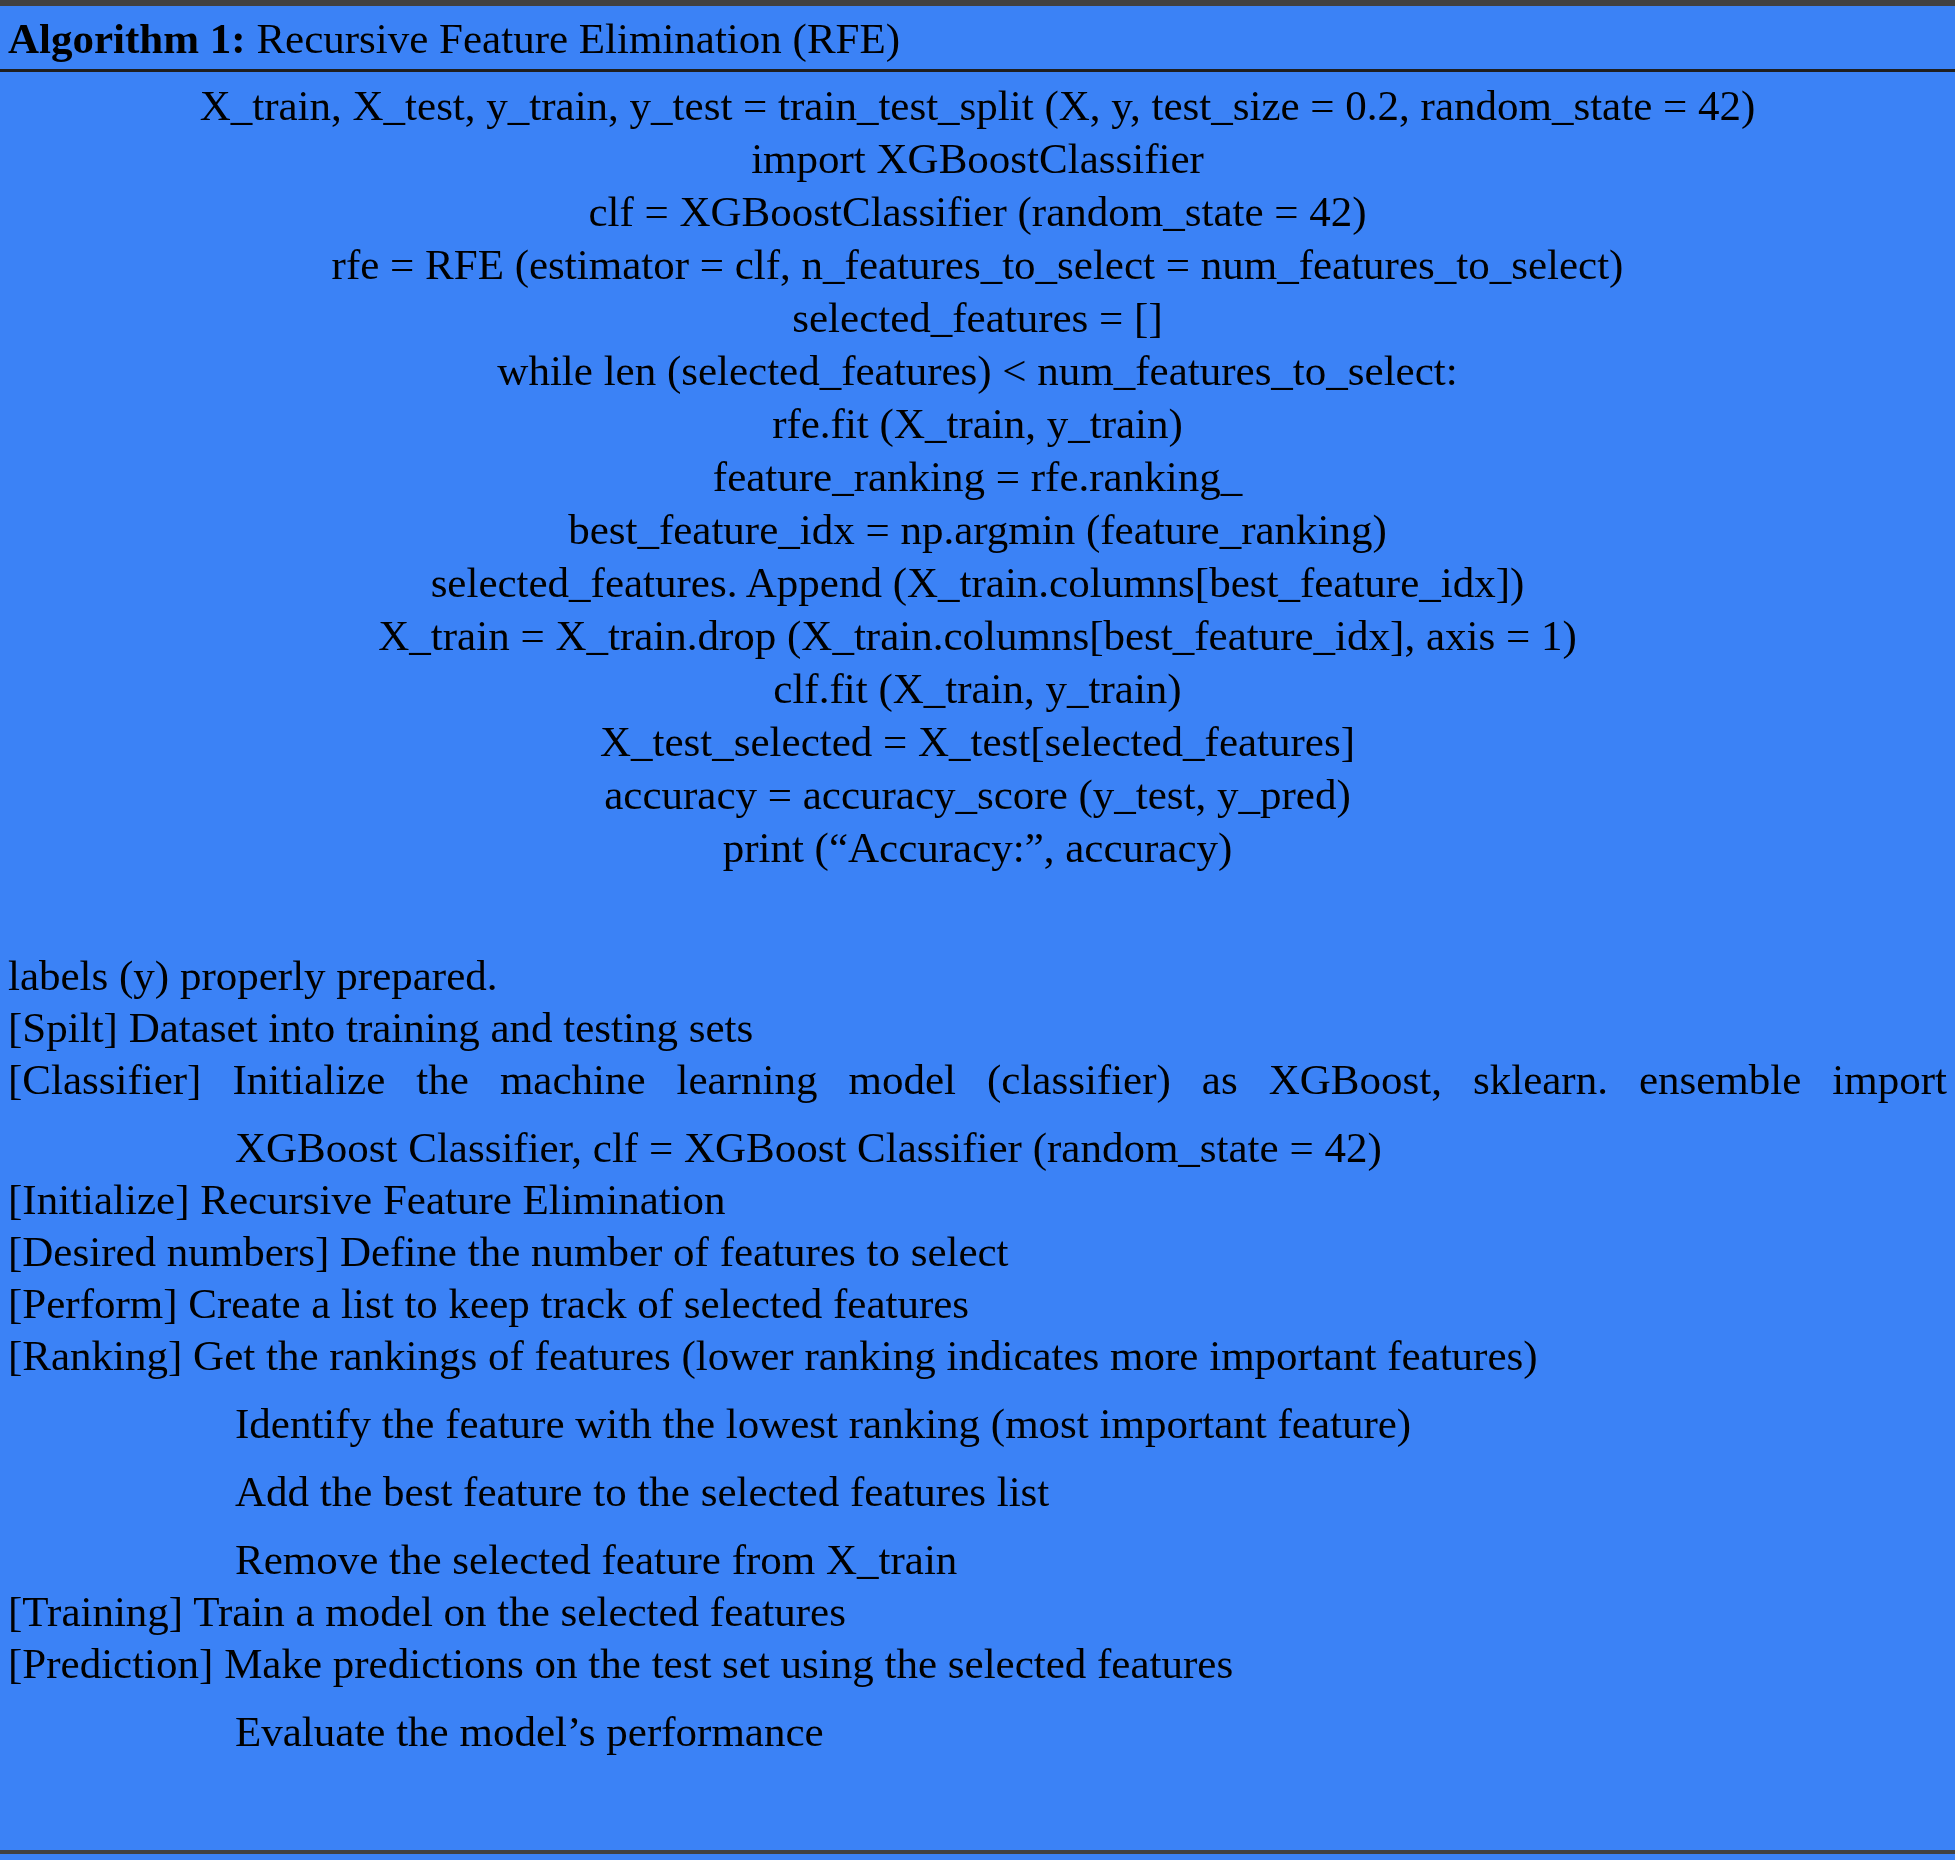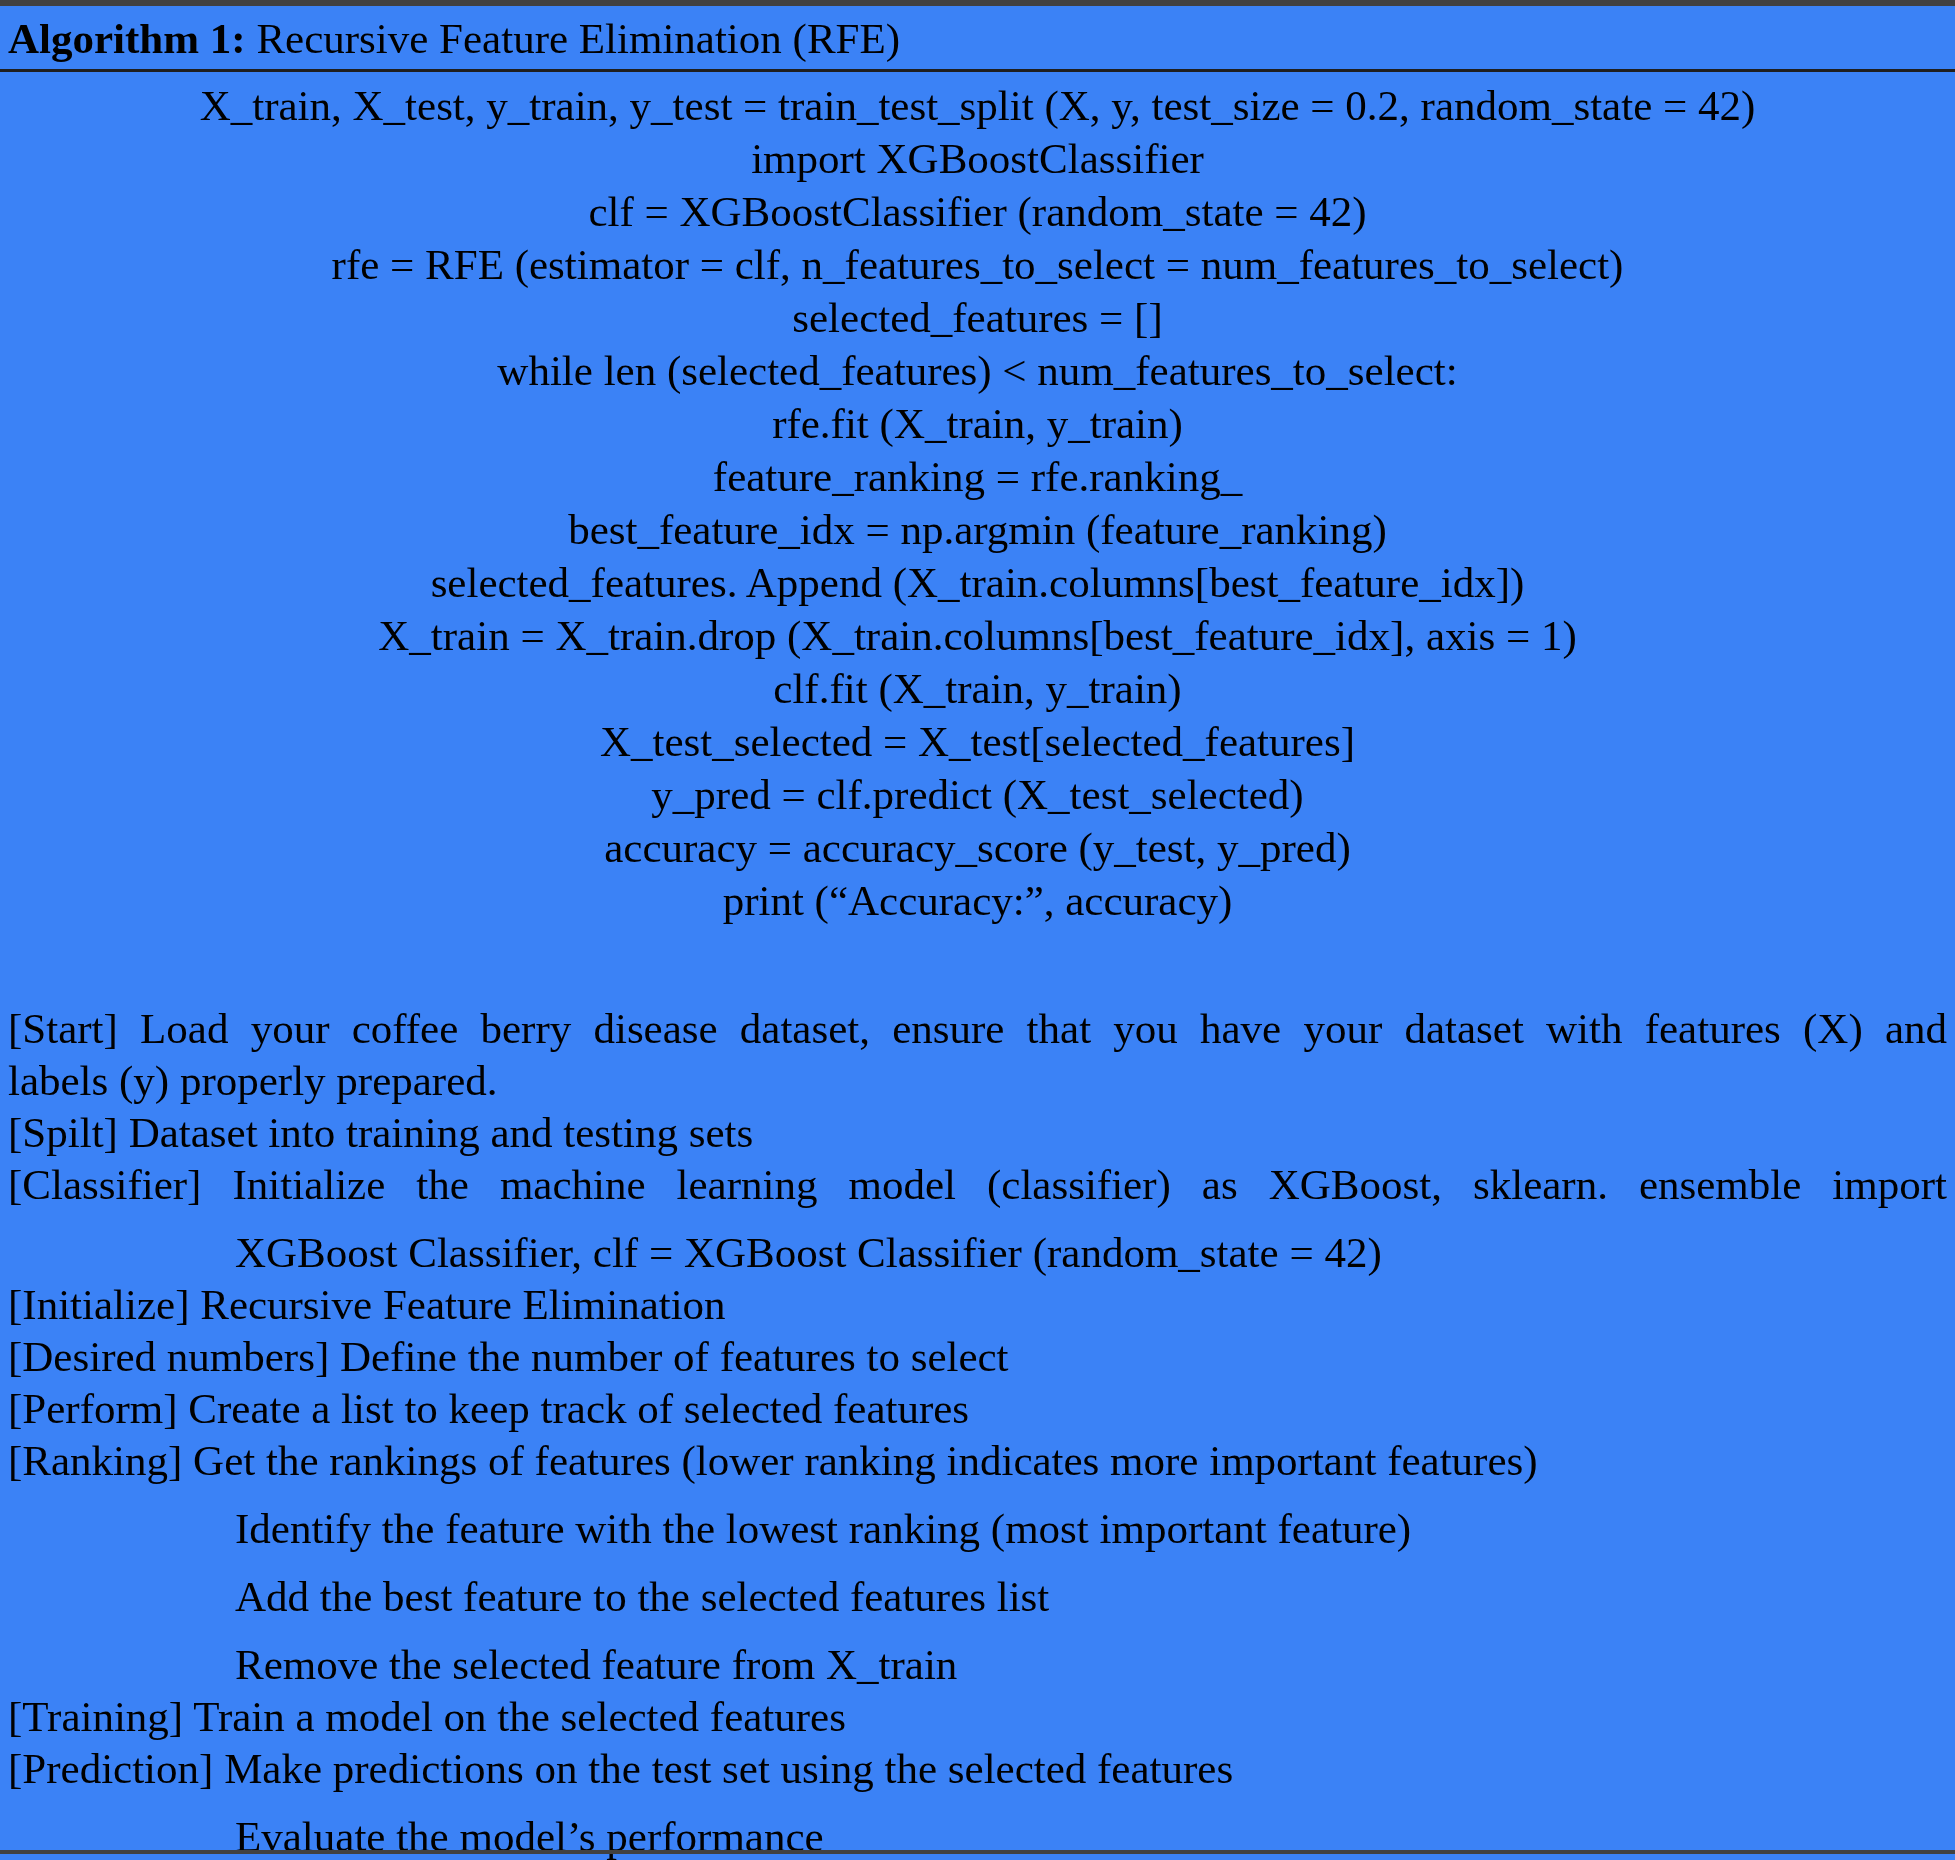--- a/index.html
+++ b/index.html
@@ -93,29 +93,27 @@
     <div class="line">rfe = RFE (estimator = clf, n_features_to_select = num_features_to_select)</div>
     <div class="line">selected_features = []</div>
     <div class="line">while len (selected_features) &lt; num_features_to_select:</div>
     <div class="line">rfe.fit (X_train, y_train)</div>
     <div class="line">feature_ranking = rfe.ranking_</div>
     <div class="line">best_feature_idx = np.argmin (feature_ranking)</div>
     <div class="line">selected_features. Append (X_train.columns[best_feature_idx])</div>
     <div class="line">X_train = X_train.drop (X_train.columns[best_feature_idx], axis = 1)</div>
     <div class="line">clf.fit (X_train, y_train)</div>
     <div class="line">X_test_selected = X_test[selected_features]</div>
-    <div class="line">y_pred = clf.predict (X_test_selected)</div>
     <div class="line">accuracy = accuracy_score (y_test, y_pred)</div>
     <div class="line">print (“Accuracy:”, accuracy)</div>
   </div>
 
   <div class="spacer"></div>
 
   <div class="notes-block">
-    <div class="line j">[Start] Load your coffee berry disease dataset, ensure that you have your dataset with features (X) and</div>
     <div class="line">labels (y) properly prepared.</div>
     <div class="line">[Spilt] Dataset into training and testing sets</div>
     <div class="line j">[Classifier] Initialize the machine learning model (classifier) as XGBoost, sklearn. ensemble import</div>
     <div class="line ind">XGBoost Classifier, clf = XGBoost Classifier (random_state = 42)</div>
     <div class="line">[Initialize] Recursive Feature Elimination</div>
     <div class="line">[Desired numbers] Define the number of features to select</div>
     <div class="line">[Perform] Create a list to keep track of selected features</div>
     <div class="line">[Ranking] Get the rankings of features (lower ranking indicates more important features)</div>
     <div class="line ind">Identify the feature with the lowest ranking (most important feature)</div>
     <div class="line ind">Add the best feature to the selected features list</div>

